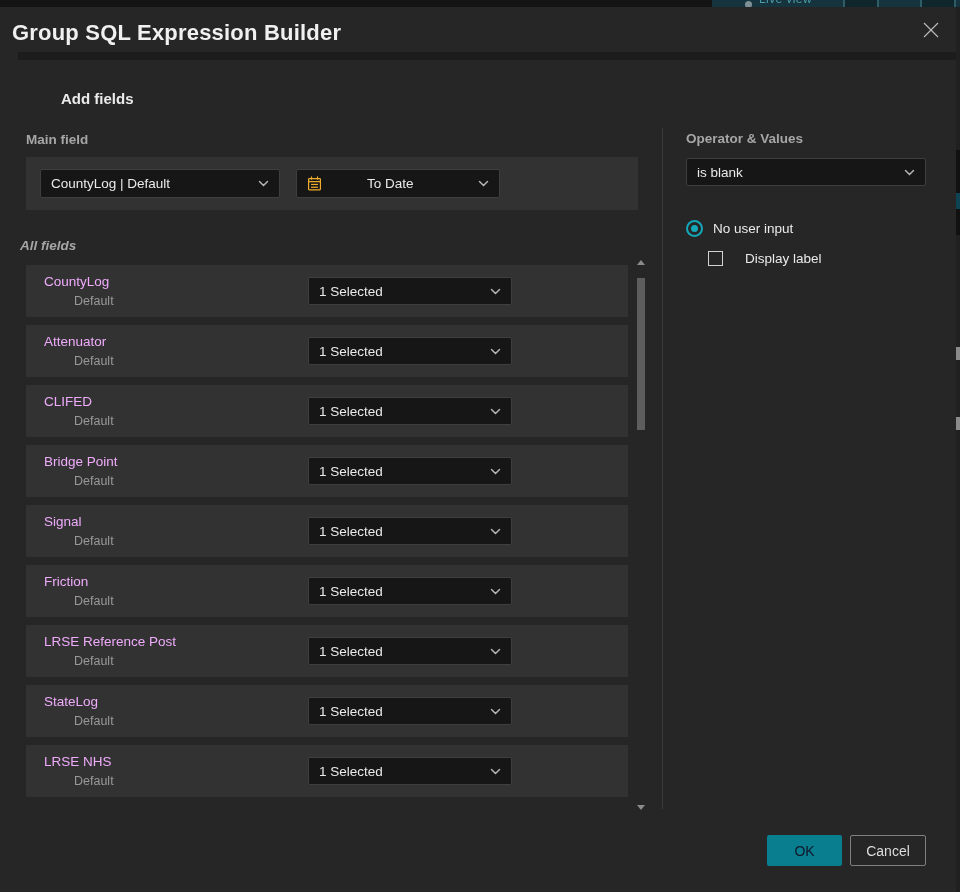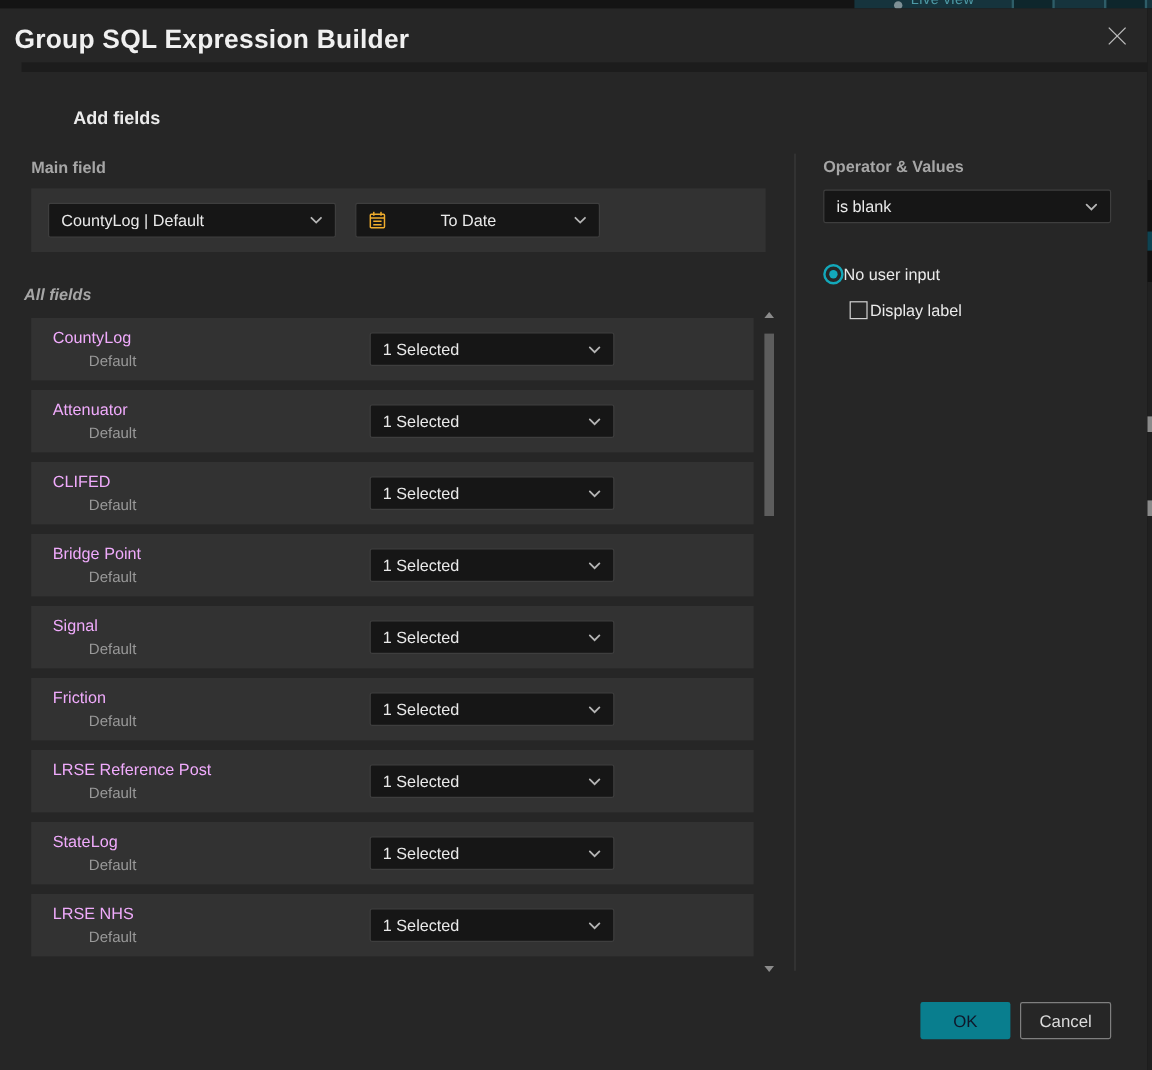--- a/index.html
+++ b/index.html
@@ -51,26 +51,26 @@
   
   .scrollbar{position:absolute;left:636px;top:251px;width:10px;height:554px;}
   .sb-up{position:absolute;top:2px;left:1px;width:0;height:0;cursor:pointer;
          border-left:4px solid transparent;border-right:4px solid transparent;border-bottom:5px solid #8b8b8b;}
   .sb-down{position:absolute;bottom:2px;left:1px;width:0;height:0;cursor:pointer;
          border-left:4px solid transparent;border-right:4px solid transparent;border-top:5px solid #8b8b8b;}
   .sb-thumb{position:absolute;top:20px;left:1px;width:8px;height:152px;background:#5d5d5d;cursor:pointer;}
   .divider{position:absolute;left:662px;top:121px;width:1px;height:681px;background:#3b3b3b;}
   
   .dd-operator{left:686px;top:151px;width:240px;height:28px;}
-  .radio-row{position:absolute;left:686px;top:213px;display:flex;align-items:center;
+  .radio-row{position:absolute;left:686px;top:213px;display:flex;align-items:center;gap:10px;
              font-size:13.5px;color:#eaeaea;cursor:pointer;}
   .radio{width:17px;height:17px;border-radius:50%;box-sizing:border-box;border:2px solid #13a8ba;
          background:#262626;display:flex;align-items:center;justify-content:center;flex:none;}
   .radio-dot{width:7px;height:7px;border-radius:50%;background:#13a8ba;}
-  .checkbox-row{position:absolute;left:708px;top:244px;display:flex;align-items:center;gap:2px;
+  .checkbox-row{position:absolute;left:708px;top:244px;display:flex;align-items:center;gap:22px;
                 font-size:13.5px;color:#eaeaea;cursor:pointer;}
   .checkbox{width:15px;height:15px;box-sizing:border-box;border:1px solid #d2d2d2;background:transparent;flex:none;}
   
   .btn{position:absolute;top:828px;height:31px;display:flex;align-items:center;justify-content:center;
        font-size:14px;border-radius:2px;box-sizing:border-box;cursor:pointer;font-family:"Liberation Sans",sans-serif;}
   .ok-btn{left:767px;width:75px;background:#097e8e;color:#0f172a;border:none;}
   .cancel-btn{left:850px;width:76px;background:transparent;border:1px solid #7f7f7f;color:#dcdcdc;}
 </style>
 </head>
 <body>

